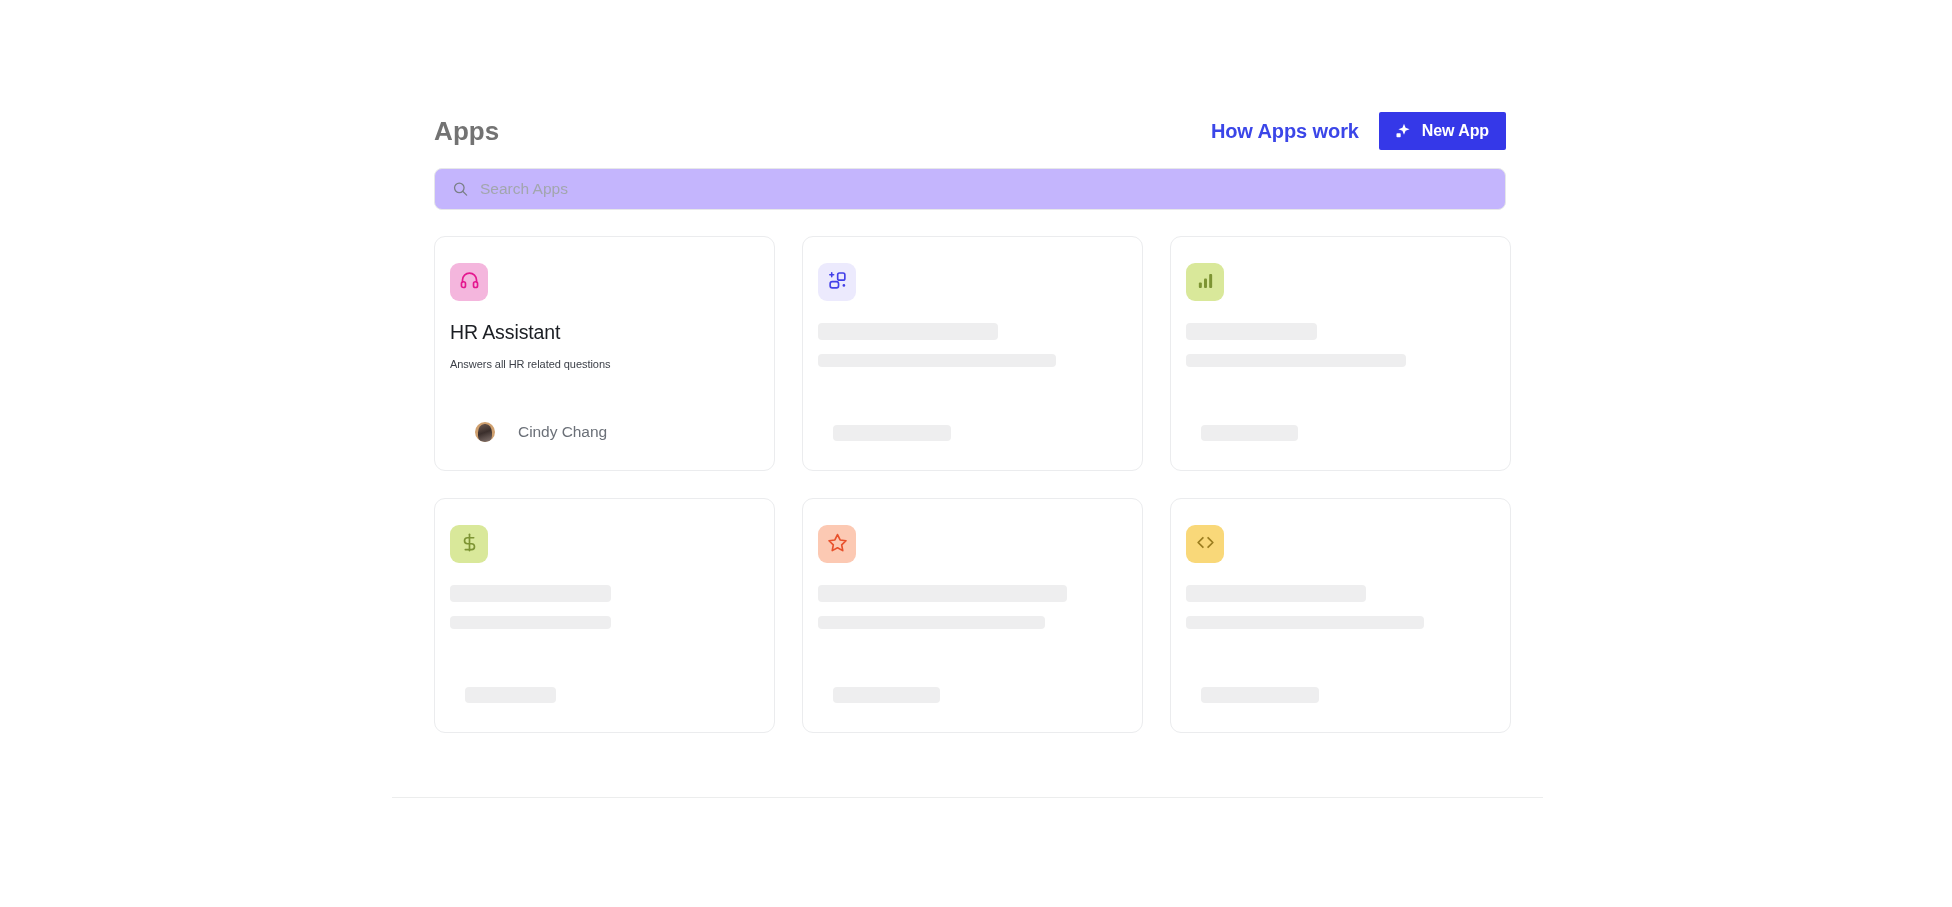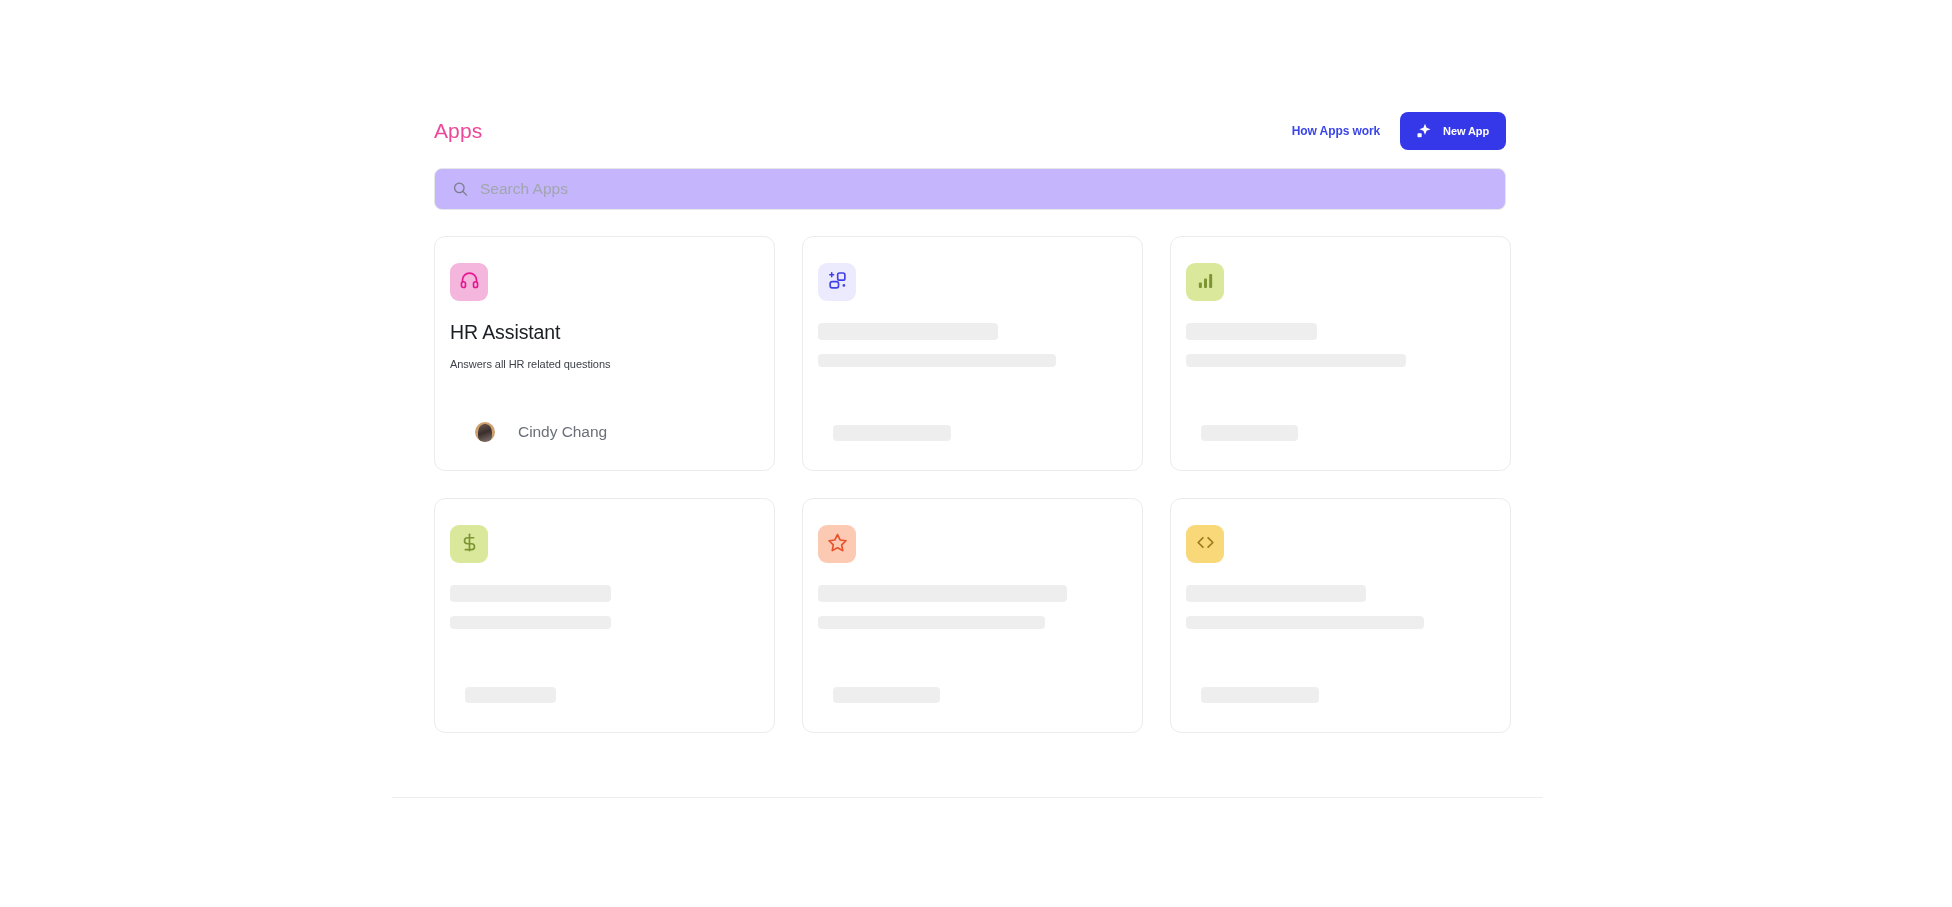--- a/index.html
+++ b/index.html
@@ -32,51 +32,51 @@
   }
 
   
   .header-row {
     display: flex;
     align-items: center;
     justify-content: space-between;
     height: 42px;
   }
   .page-title {
-    font-size: 21px;
-    color: #ec4899;
-    font-weight: 400;
+    font-size: 26px;
+    color: #737373;
+    font-weight: 700;
     letter-spacing: 0.1px;
     line-height: 42px;
   }
   .header-actions {
     display: flex;
     align-items: center;
     gap: 20px;
   }
   .how-link {
-    font-size: 12px;
+    font-size: 20px;
     color: #3b46e8;
     font-weight: 700;
     letter-spacing: -0.1px;
     text-decoration: none;
     cursor: pointer;
     white-space: nowrap;
   }
   .new-app-btn {
     display: inline-flex;
     align-items: center;
     gap: 9px;
     background: #3538e8;
     color: #ffffff;
     border: none;
-    border-radius: 8px;
+    border-radius: 2px;
     height: 38px;
     padding: 0 17px 0 14px;
-    font-size: 11px;
+    font-size: 16px;
     font-weight: 700;
     letter-spacing: -0.1px;
     font-family: "Liberation Sans", sans-serif;
     cursor: pointer;
     white-space: nowrap;
   }
   .new-app-btn .spark-icon {
     display: inline-flex;
     width: 20px; height: 20px;
     align-items: center; justify-content: center;

